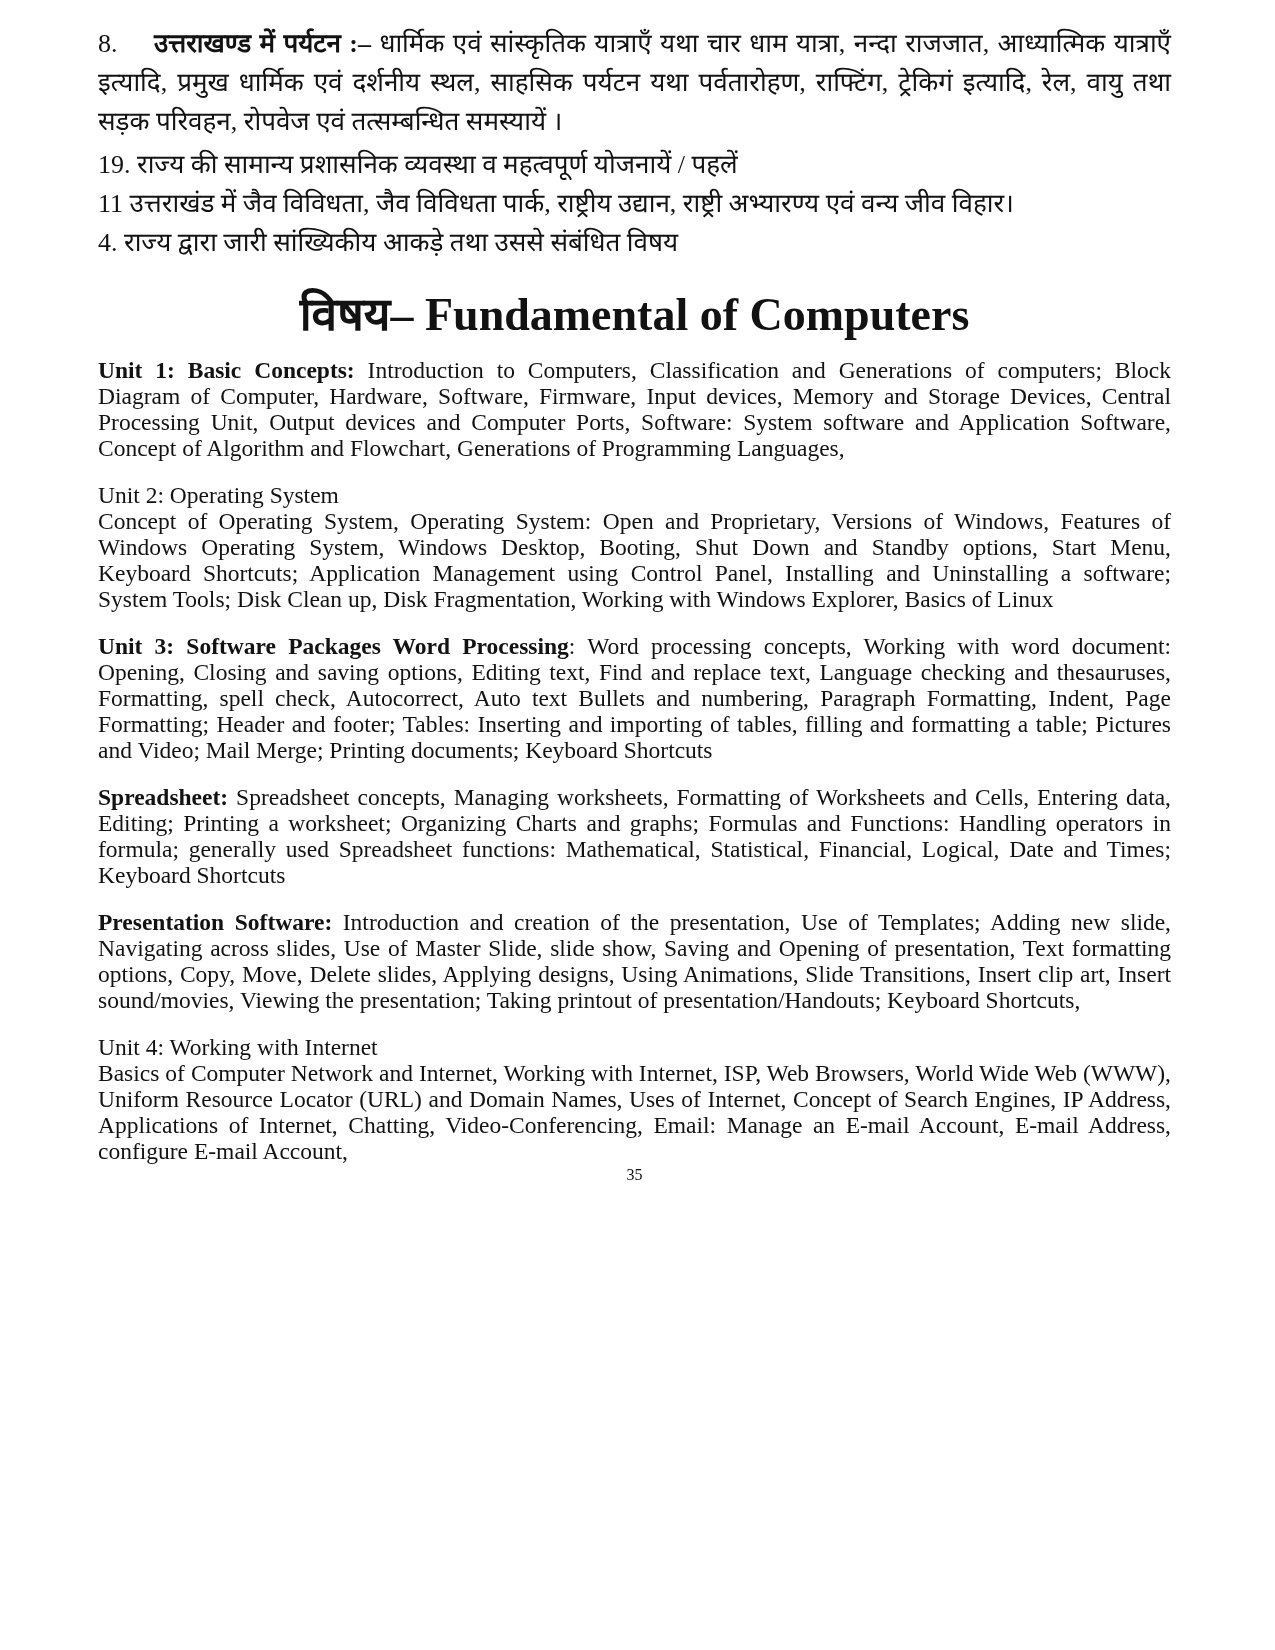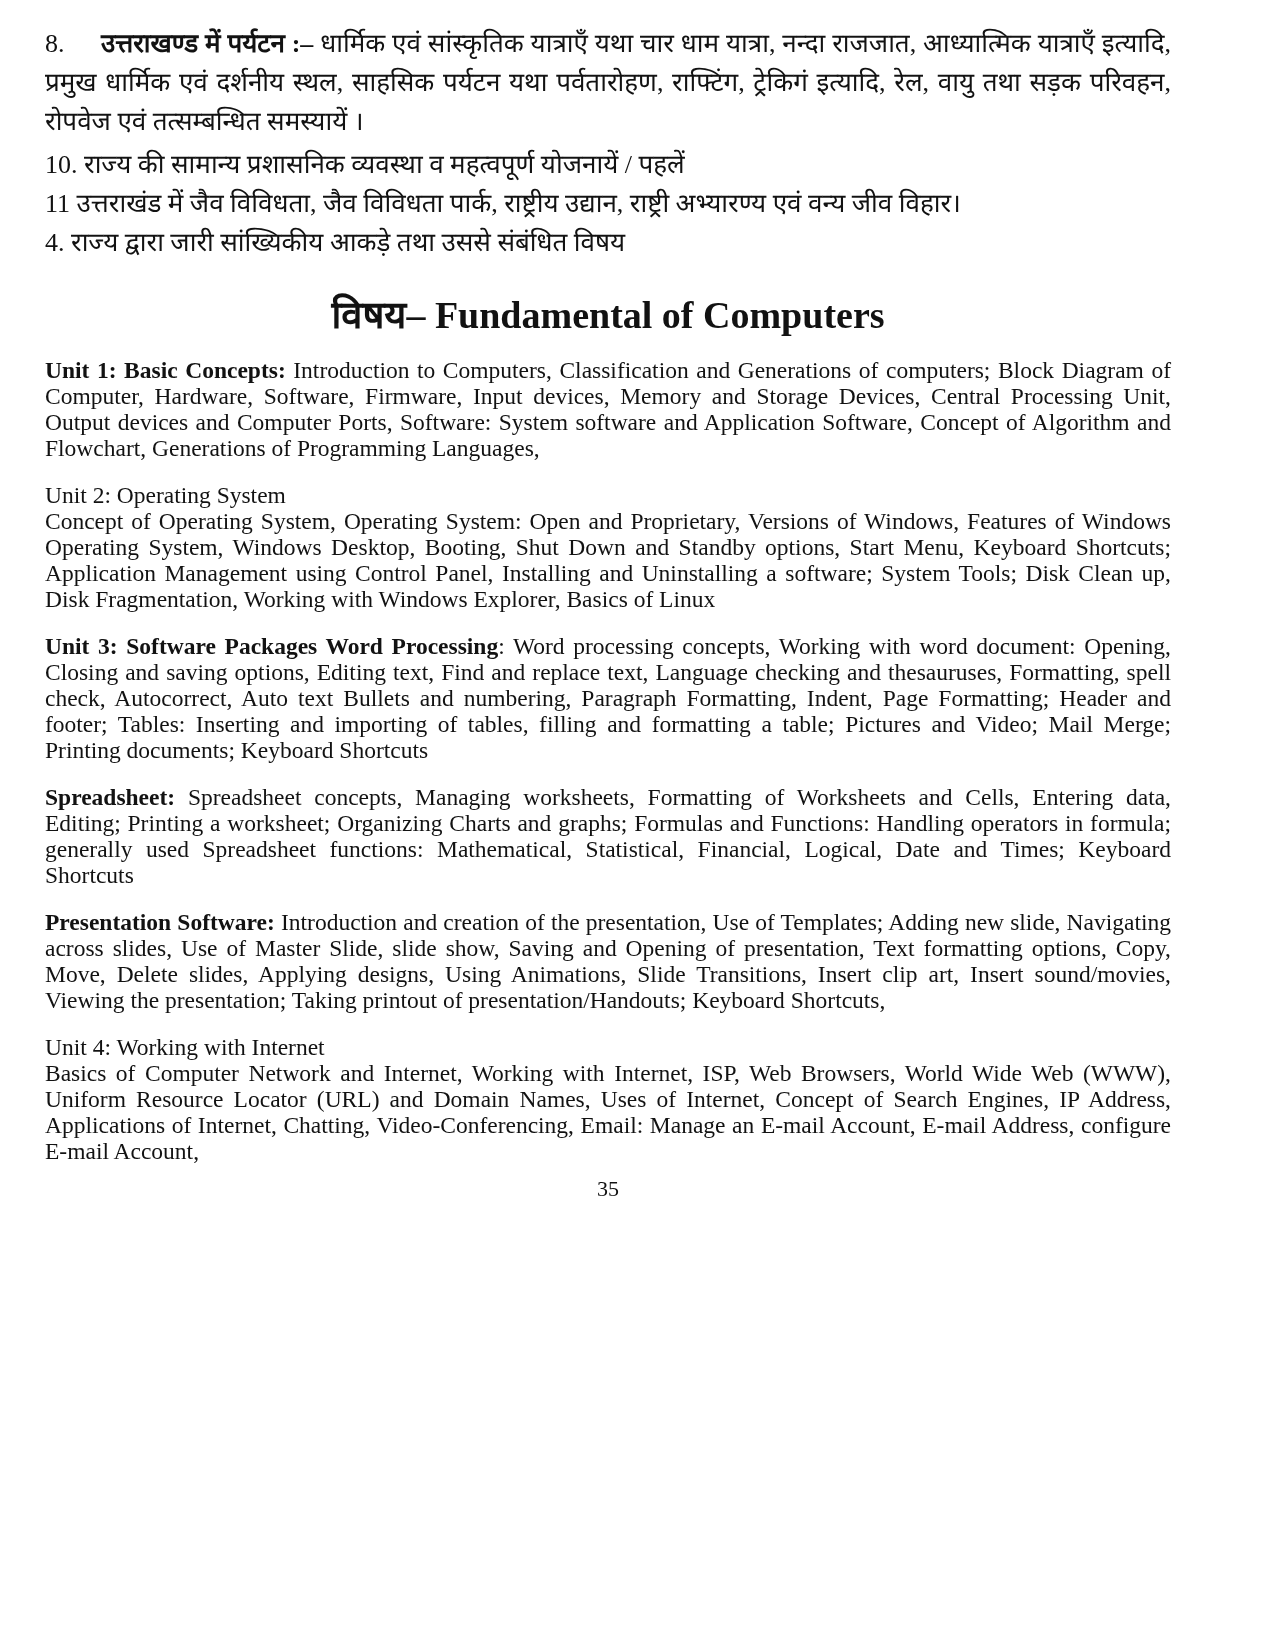--- a/index.html
+++ b/index.html
@@ -8,21 +8,21 @@
     background: #ffffff;
   }
   .page {
     position: relative;
     width: 1275px;
     height: 1650px;
     margin: 0 auto;
     background: #ffffff;
     color: #121212;
     box-sizing: border-box;
-    padding: 24px 104px 0 45px;
+    padding: 24px 104px 0 98px;
     overflow: hidden;
   }
   
   .hi-para {
     font-family: "Liberation Serif", "DejaVu Sans", serif;
     font-size: 26px;
     line-height: 39px;
     text-align: justify;
     margin: 0 0 4px 0;
   }
@@ -43,21 +43,21 @@
     font-family: "Liberation Serif", "DejaVu Sans", serif;
     font-size: 26px;
     line-height: 39px;
     margin: 0;
   }
   
   .doc-title {
     text-align: center;
     margin: 32px 0 10px 0;
     font-weight: bold;
-    font-size: 38px;
+    font-size: 46px;
     line-height: 42px;
     font-family: "Liberation Serif", serif;
   }
   .doc-title .ttl-hi {
     font-family: "Liberation Serif", "DejaVu Sans", serif;
   }
   
   .sec {
     font-family: "Liberation Serif", serif;
     font-size: 23.5px;
@@ -68,34 +68,34 @@
   .sec .lead {
     font-weight: bold;
   }
   .sec .lead-block {
     display: block;
     font-weight: normal;
   }
   .page-num {
     text-align: center;
     font-family: "Liberation Serif", serif;
-    font-size: 22px;
-    margin-top: 12px;
+    font-size: 16px;
+    margin-top: 2px;
   }
 </style>
 </head>
 <body>
 
 <div class="page">
 
   <p class="hi-para"><span class="num tabbed">8.</span><span class="hlead">उत्तराखण्ड में पर्यटन :–</span> <span>धार्मिक एवं सांस्कृतिक यात्राएँ यथा चार धाम यात्रा, नन्दा राजजात, आध्यात्मिक यात्राएँ इत्यादि, प्रमुख धार्मिक एवं दर्शनीय स्थल, साहसिक पर्यटन यथा पर्वतारोहण, राफ्टिंग, ट्रेकिगं इत्यादि, रेल, वायु तथा सड़क परिवहन, रोपवेज एवं तत्सम्बन्धित समस्यायें ।</span></p>
 
 
   <div class="hi-list">
-    <p class="hi-line"><span class="num">10.</span> <span>राज्य की सामान्य प्रशासनिक व्यवस्था व महत्वपूर्ण योजनायें / पहलें</span></p>
+    <p class="hi-line"><span class="num">19.</span> <span>राज्य की सामान्य प्रशासनिक व्यवस्था व महत्वपूर्ण योजनायें / पहलें</span></p>
     <p class="hi-line"><span class="num">11</span> <span>उत्तराखंड में जैव विविधता, जैव विविधता पार्क, राष्ट्रीय उद्यान, राष्ट्री अभ्यारण्य एवं वन्य जीव विहार।</span></p>
     <p class="hi-line"><span class="num">4.</span> <span>राज्य द्वारा जारी सांख्यिकीय आकड़े तथा उससे संबंधित विषय</span></p>
   </div>
 
   <h1 class="doc-title"><span class="ttl-hi">विषय–</span> <span>Fundamental of Computers</span></h1>
 
   <p class="sec"><span class="lead">Unit 1: Basic Concepts:</span><span> Introduction to Computers, Classification and Generations of computers; Block Diagram of Computer, Hardware, Software, Firmware, Input devices, Memory and Storage Devices, Central Processing Unit, Output devices and Computer Ports, Software: System software and Application Software, Concept of Algorithm and Flowchart, Generations of Programming Languages,</span></p>
 
   <p class="sec"><span class="lead-block">Unit 2: Operating System</span><span>Concept of Operating System, Operating System: Open and Proprietary, Versions of Windows, Features of Windows Operating System, Windows Desktop, Booting, Shut Down and Standby options, Start Menu, Keyboard Shortcuts; Application Management using Control Panel, Installing and Uninstalling a software; System Tools; Disk Clean up, Disk Fragmentation, Working with Windows Explorer, Basics of Linux</span></p>
 

